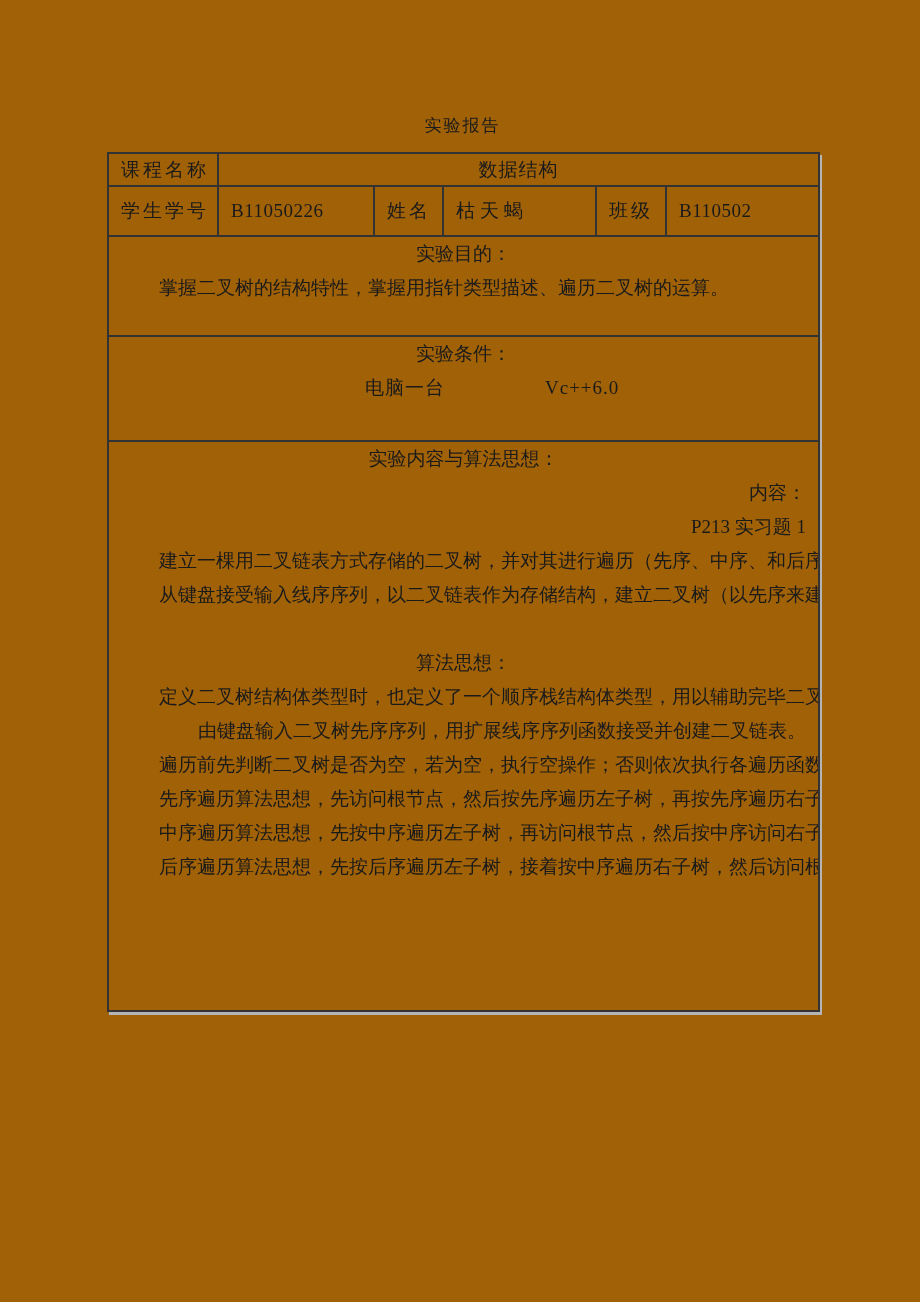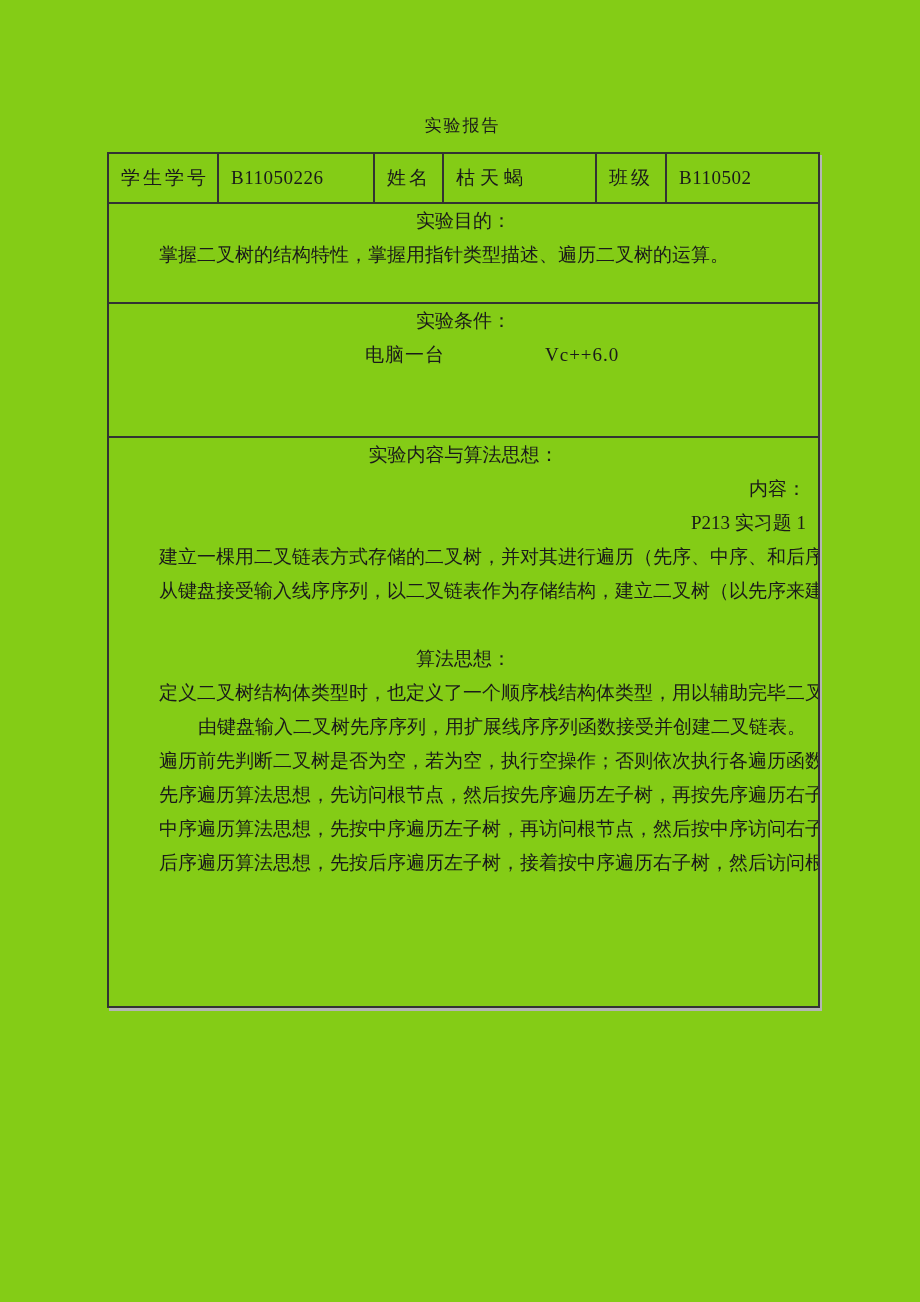--- a/index.html
+++ b/index.html
@@ -4,21 +4,21 @@
 <style>
   html, body {
     margin: 0;
     padding: 0;
     background: #ffffff;
   }
   .page {
     position: relative;
     width: 920px;
     height: 1302px;
-    background: #84cc16;
+    background: #a16207;
     font-family: "Liberation Serif", "DejaVu Serif", serif;
     color: #1a1a1a;
     overflow: hidden;
   }
   .doc-title {
     position: absolute;
     top: 112px;
     left: 107px;
     width: 711px;
     text-align: center;
@@ -101,39 +101,43 @@
     <colgroup>
       <col style="width:110px">
       <col style="width:156px">
       <col style="width:69px">
       <col style="width:153px">
       <col style="width:70px">
       <col style="width:153px">
     </colgroup>
 
     <tbody>
+        <tr style="height:33px">
+      <td class="label-cell">课程名称</td>
+      <td class="center-cell" colspan="5">数据结构</td>
+    </tr>
 
 
     <tr style="height:50px">
       <td class="label-cell">学生学号</td>
       <td class="value-cell">B11050226</td>
       <td class="label-cell">姓名</td>
       <td class="name-cell">枯天蝎</td>
       <td class="label-cell">班级</td>
       <td class="value-cell">B110502</td>
     </tr>
 
     <tr style="height:100px">
       <td class="section-cell" colspan="6">
         <div class="sec-head">实验目的：</div>
         <div class="para">掌握二叉树的结构特性，掌握用指针类型描述、遍历二叉树的运算。</div>
       </td>
     </tr>
 
-    <tr style="height:134px">
+    <tr style="height:105px">
       <td class="section-cell" colspan="6">
         <div class="sec-head">实验条件：</div>
         <div class="cond-line">电脑一台　　　　　Vc++6.0</div>
       </td>
     </tr>
 
     <tr style="height:570px">
       <td class="section-cell content-cell" colspan="6">
         <div class="sec-head">实验内容与算法思想：</div>
         <div class="plain-line">内容：</div>

